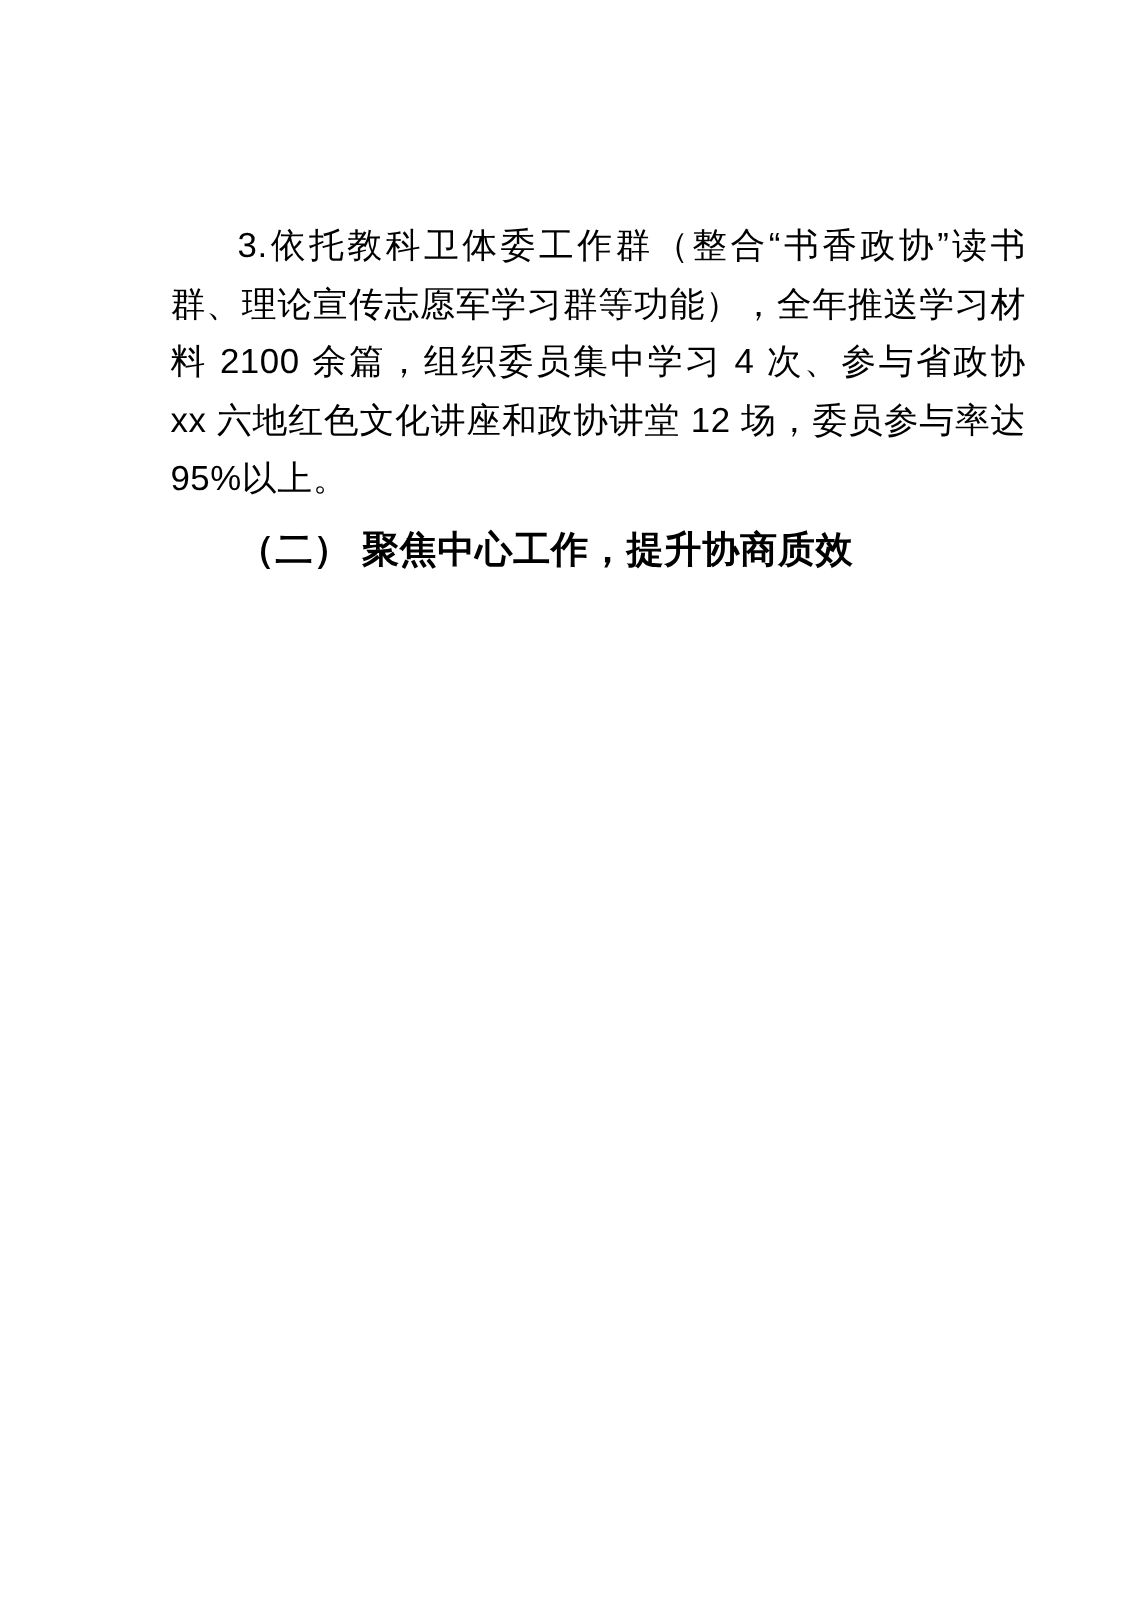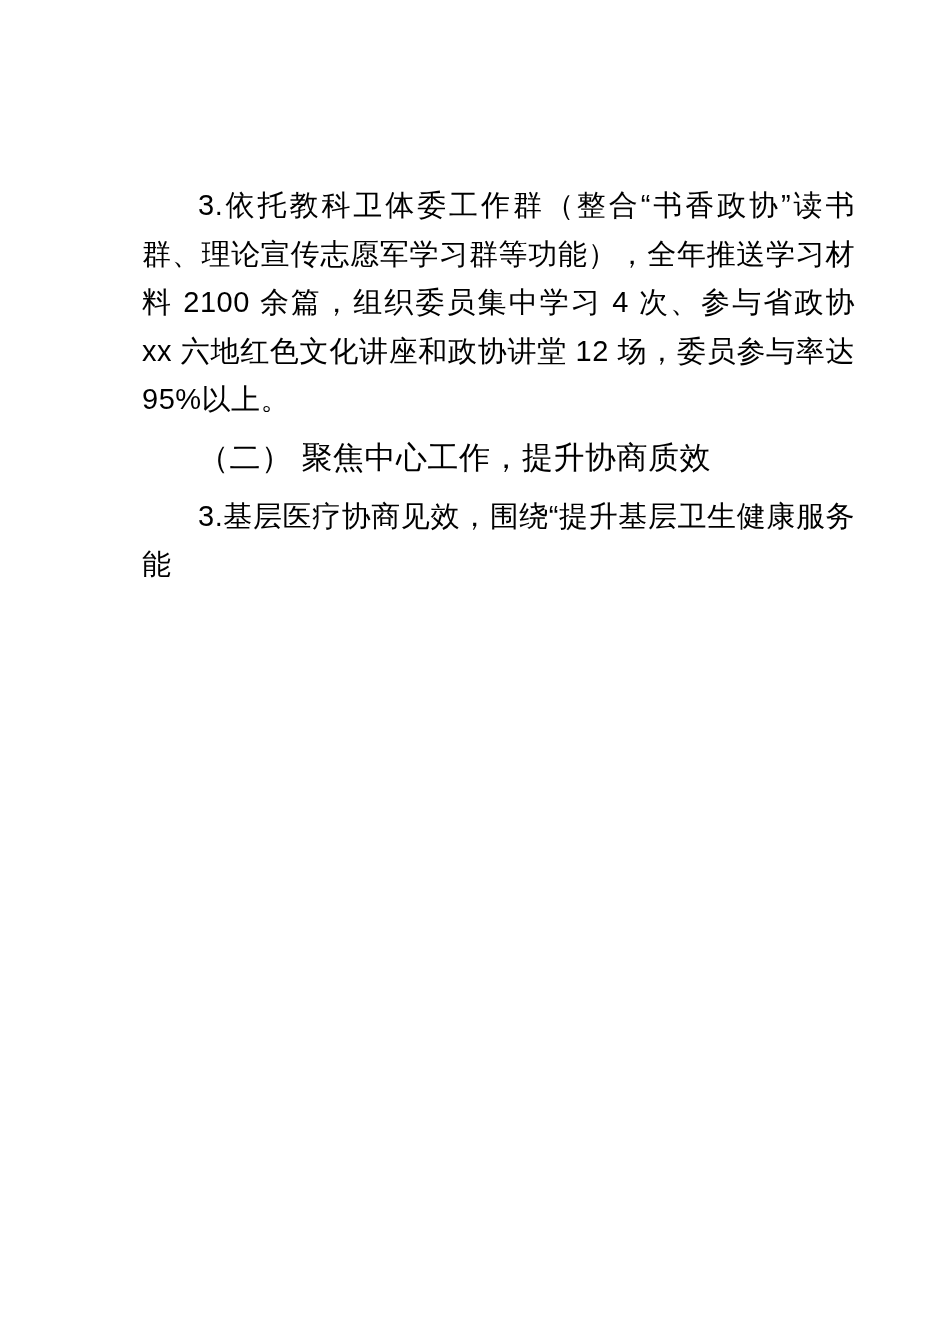--- a/index.html
+++ b/index.html
@@ -29,29 +29,28 @@
     line-height: 48.5px;
     text-align: justify;
     text-indent: 56px;
     letter-spacing: 0.5px;
     color: #000000;
     font-weight: 400;
   }
   .section-heading {
     font-size: 31px;
     line-height: 48px;
-    font-weight: 400;
+    font-weight: 700;
     text-indent: 56px;
     margin: 10px 0;
     color: #000000;
     letter-spacing: 0.5px;
   }
 </style>
 </head>
 <body>
 
 <div class="page">
   <div class="content">
     <p class="body-para">3.依托教科卫体委工作群（整合“书香政协”读书群、理论宣传志愿军学习群等功能），全年推送学习材料 2100 余篇，组织委员集中学习 4 次、参与省政协 xx 六地红色文化讲座和政协讲堂 12 场，委员参与率达 95%以上。</p>
     <p class="section-heading">（二） 聚焦中心工作，提升协商质效</p>
-    <p class="body-para">3.基层医疗协商见效，围绕“提升基层卫生健康服务能</p>
   </div>
 </div>
 
 </body></html>

